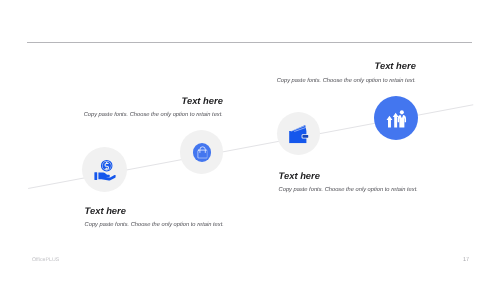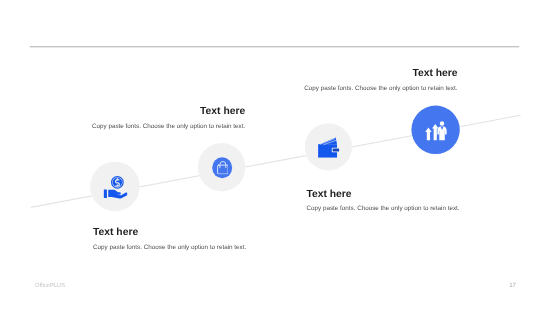--- a/index.html
+++ b/index.html
@@ -9,21 +9,21 @@
   .diagline{position:absolute;left:28px;top:187.6px;width:453px;height:1px;background:#e3e3e6;transform-origin:0 0;transform:rotate(-10.65deg);}
   .node{position:absolute;width:48px;height:48px;border-radius:50%;}
   .node.gray{background:#f1f1f1;}
   .node.blue{background:#4376ef;}
   .inner{position:absolute;left:12.8px;top:12.9px;width:18.3px;height:18.3px;border-radius:50%;background:#4376ef;}
   .icon{position:absolute;left:50%;top:50%;transform:translate(-50%,-50%);}
   #i4{transform:translate(-50%,-50%) translate(0.4px,1.2px);}
   #i1{transform:translate(-50%,-50%) translate(0.3px,-0.2px);}
   #i3{transform:translate(-50%,-50%) translate(0.4px,0.2px);}
   #i2{transform:translate(-50%,-50%) translate(0.6px,0.1px);}
-  .tb{position:absolute;}
+  .tb{position:absolute;font-style:italic;}
   .tb .title{position:absolute;left:0;top:0;width:139.3px;font-size:9.4px;font-weight:bold;color:#1d1d1f;line-height:11px;white-space:nowrap;}
   .tb .desc{position:absolute;left:0;top:16.3px;width:139.3px;font-size:5.72px;color:#4c4c52;line-height:8px;white-space:nowrap;}
   .tb{width:139.3px;height:25px;}
   .footer-brand{position:absolute;left:31.9px;top:257.3px;font-size:5.25px;line-height:6px;color:#c2c2c6;white-space:nowrap;}
   .footer-page{position:absolute;left:462.9px;top:257.3px;font-size:5.6px;line-height:6px;color:#a9a9ae;white-space:nowrap;}
   #n1{left:81.6px;top:146.9px;width:45.4px;height:45.4px;}
   #n2{left:179.8px;top:130.4px;width:43.6px;height:43.6px;}
   #n3{left:276.5px;top:111.9px;width:43.6px;height:43.6px;}
   #n4{left:373.7px;top:96px;width:44.4px;height:44.4px;}
   #t1{left:84.6px;top:204.6px;text-align:left;}

